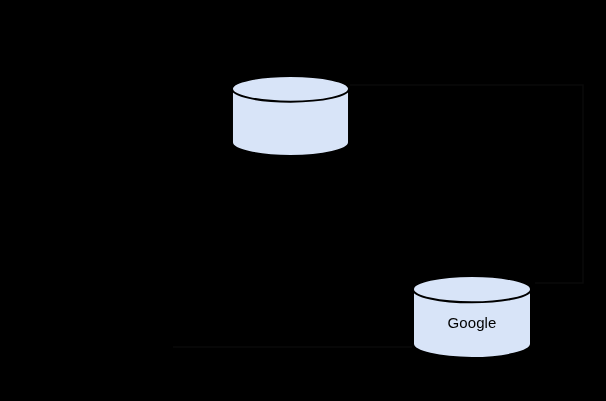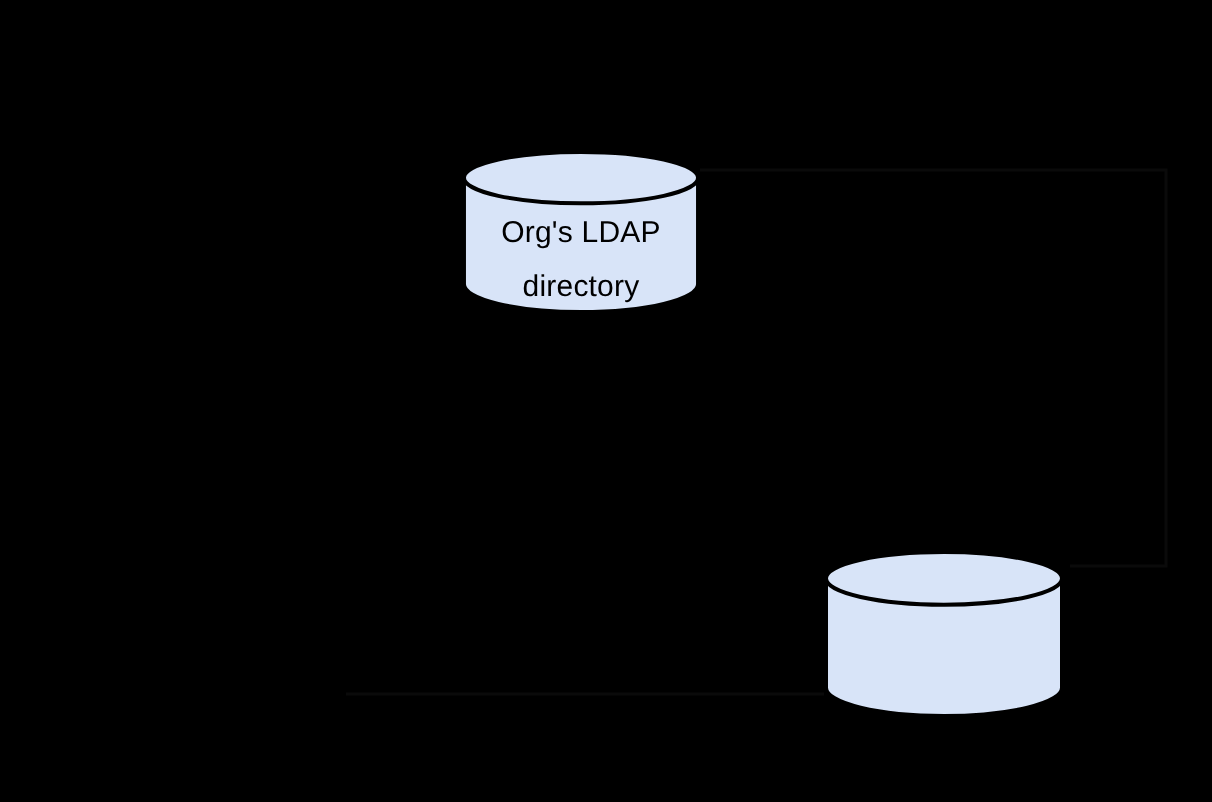--- a/index.html
+++ b/index.html
@@ -70,27 +70,26 @@
   <svg class="connector-layer" viewBox="0 0 606 401" xmlns="http://www.w3.org/2000/svg">
     <path d="M350 85 L583 85 L583 283 L535 283"></path>
     <path d="M173 347 L412 347"></path>
   </svg>
 
   <div class="node node-ldap">
     <svg class="cyl" viewBox="0 0 120 84" preserveAspectRatio="none" xmlns="http://www.w3.org/2000/svg">
       <path class="cyl-shape" d="M1,15 L1,69 A59,14 0 0 0 119,69 L119,15" fill="#d8e4f8"></path>
       <ellipse class="cyl-shape" cx="60" cy="15" rx="59" ry="13" fill="#d8e4f8"></ellipse>
     </svg>
-    <div class="cyl-label">
-      <div>Org's LDAP</div>
-      <div>directory</div>
-    </div>
   </div>
 
 
   <div class="node node-google">
     <svg class="cyl" viewBox="0 0 120 84" preserveAspectRatio="none" xmlns="http://www.w3.org/2000/svg">
       <path class="cyl-shape" d="M1,15 L1,69 A59,14 0 0 0 119,69 L119,15" fill="#d8e4f8"></path>
       <ellipse class="cyl-shape" cx="60" cy="15" rx="59" ry="13" fill="#d8e4f8"></ellipse>
     </svg>
+    <div class="cyl-label">
+      <div>Google</div>
+    </div>
   </div>
 
 </div>
 
 </body></html>

